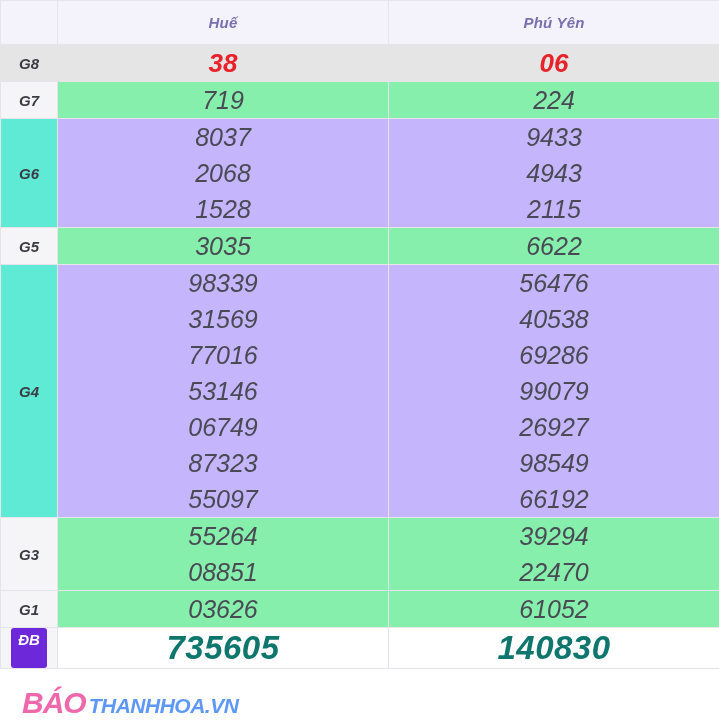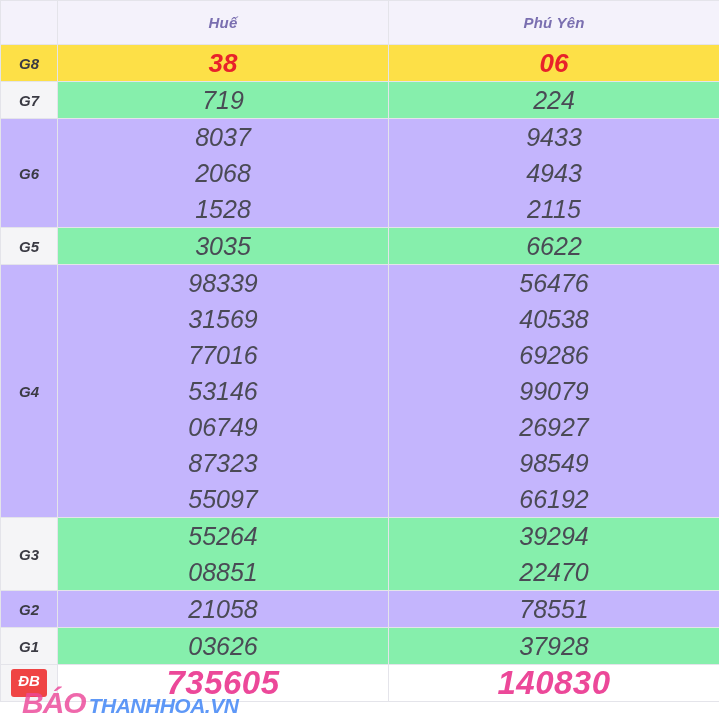--- a/index.html
+++ b/index.html
@@ -49,44 +49,44 @@
   }
   td.val {
     font-size: 25px;
     color: #4a4a55;
     font-weight: 400;
     line-height: 36px;
     padding: 4px 0;
     background: #86efac;
   }
   tr.shade td.val { background: #c4b5fd; text-align: center; }
-  tr.shade td.prize { background: #c4b5fd; }
+  tr.shade td.prize { background: #5eead4; }
 
   td.val .num { display: block; }
 
   
   tr.g8 td.val { color: #e8222a; font-size: 26px; font-weight: bold; }
-  tr.g8 td.prize, tr.g8 td.val { background: #fde047; }
+  tr.g8 td.prize, tr.g8 td.val { background: #e5e5e5; }
 
   
   tr.db td.prize { background: #f5f5f7; }
   tr.db td.val {
-    color: #ec4899;
+    color: #0f766e;
     font-size: 33px;
     font-weight: bold;
     background: #ffffff;
     letter-spacing: .5px;
   }
   tr.db td.prize .db-badge {
     display: inline-block;
-    background: #ef4444;
+    background: #6d28d9;
     color: #ffffff;
     font-size: 15px;
     font-weight: bold;
-    padding: 3px 7px 8px 7px;
+    padding: 3px 7px 20px 7px;
     border-radius: 3px;
   }
 
   
   .watermark {
     position: absolute;
     left: 22px;
     bottom: 8px;
     display: flex;
     align-items: baseline;
@@ -198,37 +198,28 @@
         <td class="val">
           <span class="num">55264</span>
           <span class="num">08851</span>
         </td>
         <td class="val">
           <span class="num">39294</span>
           <span class="num">22470</span>
         </td>
       </tr>
 
-      <tr class="shade">
-        <td class="prize">G2</td>
-        <td class="val">
-          <span class="num">21058</span>
-        </td>
-        <td class="val">
-          <span class="num">78551</span>
-        </td>
-      </tr>
 
       <tr>
         <td class="prize">G1</td>
         <td class="val">
           <span class="num">03626</span>
         </td>
         <td class="val">
-          <span class="num">37928</span>
+          <span class="num">61052</span>
         </td>
       </tr>
 
       <tr class="db">
         <td class="prize">
           <span class="db-badge">ĐB</span>
         </td>
         <td class="val">
           <span class="num">735605</span>
         </td>

